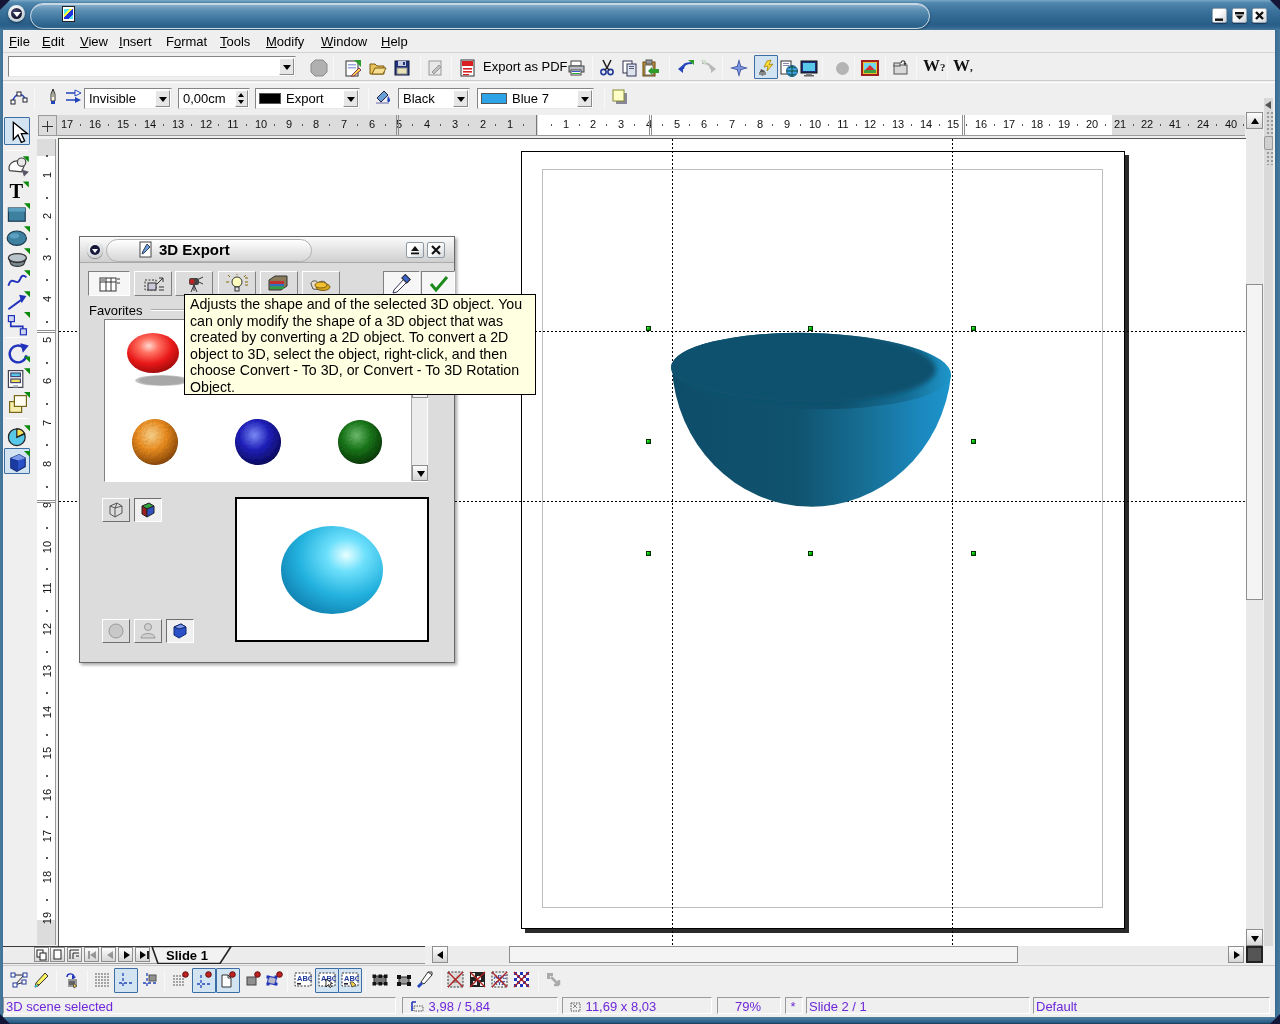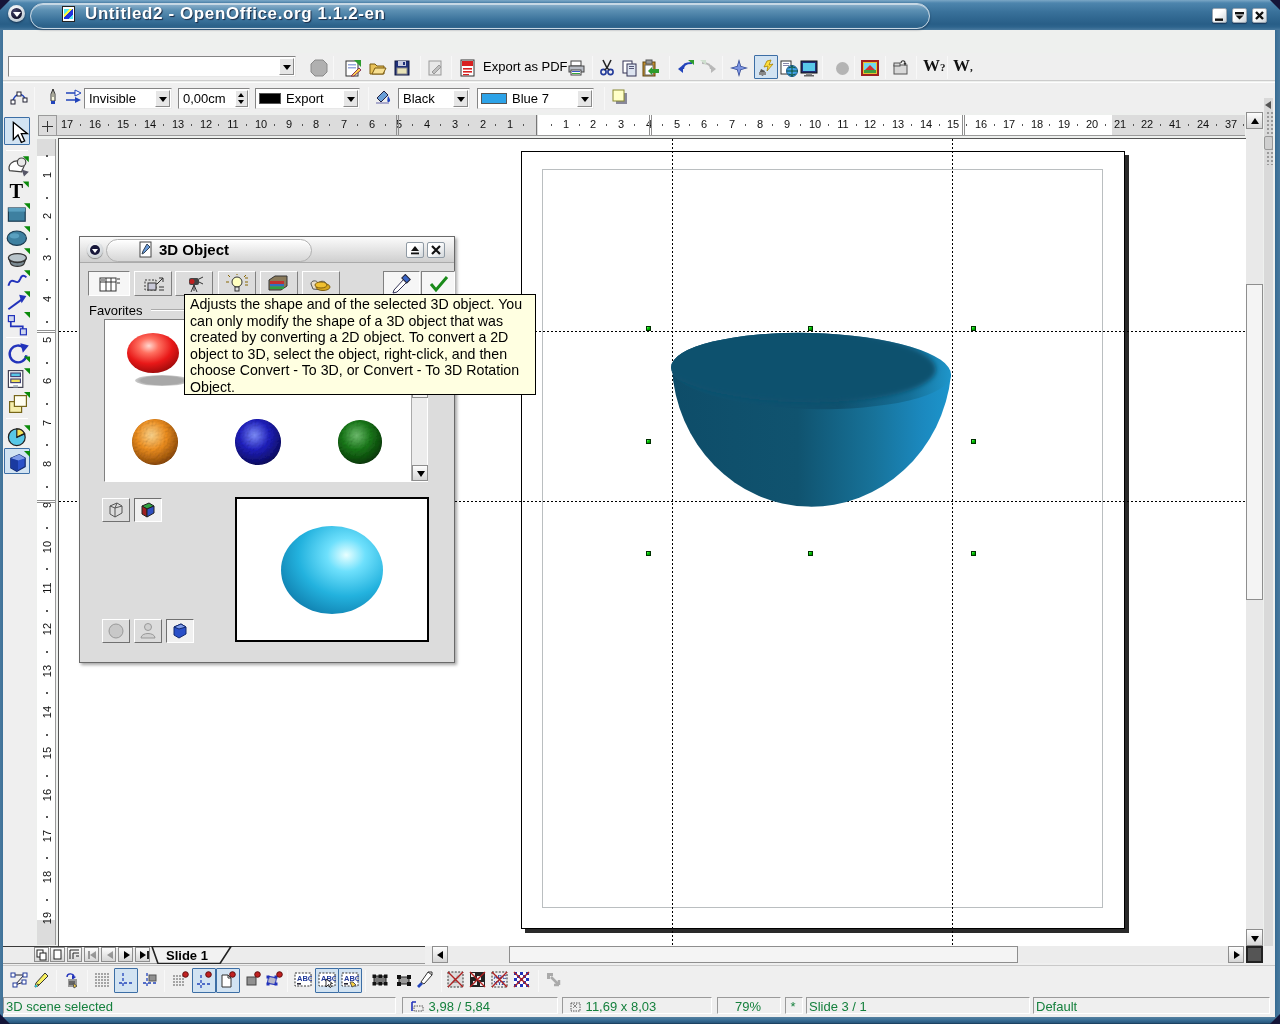--- a/index.html
+++ b/index.html
@@ -71,21 +71,21 @@
 .arrow-up { width:0; height:0; border-left:4px solid transparent; border-right:4px solid transparent; border-bottom:6px solid #000; position:absolute; }
 .arrow-dn { width:0; height:0; border-left:4px solid transparent; border-right:4px solid transparent; border-top:6px solid #000; position:absolute; }
 .arrow-lf { width:0; height:0; border-top:4px solid transparent; border-bottom:4px solid transparent; border-right:6px solid #000; position:absolute; }
 .arrow-rt { width:0; height:0; border-top:4px solid transparent; border-bottom:4px solid transparent; border-left:6px solid #000; position:absolute; }
 .thumb { position:absolute; background:#f4f4f4; border:1px solid #8e8e8e; }
 
 
 #tabbar { left:3px; top:946px; width:1272px; height:19px; background:#efefef; }
 #optbar { left:3px; top:965px; width:1272px; height:29px; background:#efefef; border-top:1px solid #c9c9c9; }
 #statusbar { left:3px; top:994px; width:1272px; height:23px; background:#efefef; }
-.spanel { position:absolute; top:3px; height:17px; border:1px solid #9a9a9a; border-bottom-color:#fff; border-right-color:#fff; font-size:13px; color:#15803d; padding:1px 4px 0 2px; }
+.spanel { position:absolute; top:3px; height:17px; border:1px solid #9a9a9a; border-bottom-color:#fff; border-right-color:#fff; font-size:13px; color:#6d28d9; padding:1px 4px 0 2px; }
 
 
 #dlg { left:79px; top:236px; width:376px; height:427px; background:#dcdcdc; border:1px solid #6a6a6a; box-shadow:2px 2px 3px rgba(0,0,0,.35); }
 #dlg-title { position:absolute; left:0; top:0; width:374px; height:26px; background:linear-gradient(to bottom,#fbfbfb,#cfcfcf); border-bottom:1px solid #aaa; }
 #dlg-tab { position:absolute; left:26px; top:2px; width:206px; height:23px; border-radius:12px; background:linear-gradient(to bottom,#ffffff,#d6d6d6); border:1px solid #b0b0b0; box-shadow:inset 0 1px 0 #fff; }
 #dlg-sysbtn { position:absolute; left:7px; top:5px; width:16px; height:16px; border-radius:50%; background:radial-gradient(circle at 40% 30%,#fff,#c2c8cd 90%); box-shadow:0 1px 1px rgba(0,0,0,.4); }
 #dlg-sysbtn .inner { position:absolute; left:3px; top:3px; width:10px; height:10px; border-radius:50%; background:#17173a; }
 #dlg-sysbtn .arr { position:absolute; left:4.5px; top:6.5px; width:0; height:0; border-left:3.5px solid transparent; border-right:3.5px solid transparent; border-top:4.5px solid #fff; }
 .dlgbtn { position:absolute; top:5px; width:18px; height:16px; background:linear-gradient(135deg,#fff 0 40%,#d2d7db); border:1px solid #8f9aa4; border-radius:2px; }
 .d3btn { position:absolute; top:34px; height:25px; background:#dcdcdc; border:1px solid #fff; border-bottom-color:#808080; border-right-color:#808080; }
@@ -106,21 +106,20 @@
   <div class="abs" id="corner-tl"></div>
   <div class="abs" id="corner-tr"></div>
   <div class="abs" id="titletab"></div>
   <div class="abs" id="sysbtn">
       <div class="inner"></div>
       <div class="arr"></div>
     </div>
   <div class="abs" id="titleicon">
       <i></i>
     </div>
-  <div class="abs" id="titletext">Untitled2 - OpenOffice.org 1.1.2-en</div>
   <div class="abs winbtn" id="btn-min">
       <svg width="13" height="13" style="position:absolute;left:0;top:0;" viewBox="0 0 13 13">
         <rect x="2" y="9.5" width="8" height="2.4" fill="#111"></rect>
       </svg>
     </div>
   <div class="abs winbtn" id="btn-max">
       <svg width="13" height="13" style="position:absolute;left:0;top:0;" viewBox="0 0 13 13">
         <rect x="2" y="3" width="9" height="2.4" fill="#111"></rect>
         <polygon points="2.5,6.5 10.5,6.5 6.5,10.5" fill="#111"></polygon>
       </svg>
@@ -129,20 +128,31 @@
       <svg width="13" height="13" style="position:absolute;left:0;top:0;" viewBox="0 0 13 13">
         <path d="M3 3 L10 10 M10 3 L3 10" stroke="#111" stroke-width="2.4"></path>
       </svg>
     </div>
   <div class="abs" id="borderL"></div>
   <div class="abs" id="borderR"></div>
   <div class="abs" id="borderB"></div>
   <div class="abs" style="left:0; top:1014px; width:10px; height:10px; background:#151538; clip-path:polygon(0 0,0 100%,100% 100%);"></div>
   <div class="abs" style="left:1270px; top:1014px; width:10px; height:10px; background:#151538; clip-path:polygon(100% 0,0 100%,100% 100%);"></div>
 
+  <div class="abs" id="menubar">
+    <span class="menu-item" style="left:6px;"><u>F</u>ile</span>
+    <span class="menu-item" style="left:39px;"><u>E</u>dit</span>
+    <span class="menu-item" style="left:77px;"><u>V</u>iew</span>
+    <span class="menu-item" style="left:116px;"><u>I</u>nsert</span>
+    <span class="menu-item" style="left:163px;">F<u>o</u>rmat</span>
+    <span class="menu-item" style="left:217px;"><u>T</u>ools</span>
+    <span class="menu-item" style="left:263px;"><u>M</u>odify</span>
+    <span class="menu-item" style="left:318px;"><u>W</u>indow</span>
+    <span class="menu-item" style="left:378px;"><u>H</u>elp</span>
+  </div>
   <div class="abs" id="toolbar1">
     <div class="combo" style="left:5px; top:3px; width:288px; height:21px;">
         <div class="drop">
           <div class="darr" style="left:3px; top:6px;"></div>
         </div>
       </div>
     <svg class="icon16" style="left:307px; top:6px;" viewBox="0 0 18 18">
         <polygon points="5,1 13,1 17,5 17,13 13,17 5,17 1,13 1,5" fill="#b0b0b0" stroke="#8a8a8a"></polygon>
       </svg>
     <div class="tsep" style="left:330px; top:3px; height:23px;"></div>
@@ -360,21 +370,21 @@
     <span class="rnum" style="left:908px; top:3px; width:14px; text-align:center; display:inline-block;">15</span>
     <span class="rnum" style="left:936px; top:3px; width:14px; text-align:center; display:inline-block;">16</span>
     <span class="rnum" style="left:964px; top:3px; width:14px; text-align:center; display:inline-block;">17</span>
     <span class="rnum" style="left:992px; top:3px; width:14px; text-align:center; display:inline-block;">18</span>
     <span class="rnum" style="left:1019px; top:3px; width:14px; text-align:center; display:inline-block;">19</span>
     <span class="rnum" style="left:1047px; top:3px; width:14px; text-align:center; display:inline-block;">20</span>
     <span class="rnum" style="left:1075px; top:3px; width:14px; text-align:center; display:inline-block;">21</span>
     <span class="rnum" style="left:1102px; top:3px; width:14px; text-align:center; display:inline-block;">22</span>
     <span class="rnum" style="left:1130px; top:3px; width:14px; text-align:center; display:inline-block;">41</span>
     <span class="rnum" style="left:1158px; top:3px; width:14px; text-align:center; display:inline-block;">24</span>
-    <span class="rnum" style="left:1186px; top:3px; width:14px; text-align:center; display:inline-block;">37</span>
+    <span class="rnum" style="left:1186px; top:3px; width:14px; text-align:center; display:inline-block;">40</span>
     <i style="position:absolute; left:42px; top:9px; width:1px; height:2px; background:#555;"></i>
     <i style="position:absolute; left:70px; top:9px; width:1px; height:2px; background:#555;"></i>
     <i style="position:absolute; left:97px; top:9px; width:1px; height:2px; background:#555;"></i>
     <i style="position:absolute; left:125px; top:9px; width:1px; height:2px; background:#555;"></i>
     <i style="position:absolute; left:153px; top:9px; width:1px; height:2px; background:#555;"></i>
     <i style="position:absolute; left:180px; top:9px; width:1px; height:2px; background:#555;"></i>
     <i style="position:absolute; left:208px; top:9px; width:1px; height:2px; background:#555;"></i>
     <i style="position:absolute; left:236px; top:9px; width:1px; height:2px; background:#555;"></i>
     <i style="position:absolute; left:264px; top:9px; width:1px; height:2px; background:#555;"></i>
     <i style="position:absolute; left:291px; top:9px; width:1px; height:2px; background:#555;"></i>
@@ -853,36 +863,36 @@
     <div class="spanel" style="left:399px; width:156px; padding-left:7px;"><svg width="15" height="13" style="vertical-align:-2px;" viewBox="0 0 15 13">
           <path d="M2 2 v9 M2 2 h4" stroke="#2233bb" stroke-width="1.6"></path>
           <rect x="4" y="6" width="9" height="5" fill="none" stroke="#555" stroke-dasharray="1.5 1"></rect>
         </svg> 3,98 / 5,84</div>
     <div class="spanel" style="left:559px; width:150px; padding-left:4px;"><svg width="15" height="13" style="vertical-align:-2px;" viewBox="0 0 15 13">
           <rect x="4" y="3" width="9" height="8" fill="none" stroke="#555" stroke-dasharray="1.5 1"></rect>
           <path d="M6 8 L10 4 M10 8 L6 4" stroke="#888" stroke-width="1"></path>
         </svg> 11,69 x 8,03</div>
     <div class="spanel" style="left:714px; width:64px; text-align:center;">79%</div>
     <div class="spanel" style="left:782px; width:18px; text-align:center;">*</div>
-    <div class="spanel" style="left:803px; width:224px;">Slide 3 / 1</div>
+    <div class="spanel" style="left:803px; width:224px;">Slide 2 / 1</div>
     <div class="spanel" style="left:1030px; width:237px;">Default</div>
   </div>
 
   <div class="abs" id="dlg">
     <div id="dlg-title"></div>
     <div id="dlg-tab"></div>
     <div id="dlg-sysbtn">
         <div class="inner"></div>
         <div class="arr"></div>
       </div>
     <svg style="position:absolute; left:59px; top:4px;" width="14" height="18" viewBox="0 0 14 18">
         <rect x="1" y="1" width="11" height="15" fill="#fff" stroke="#444"></rect>
         <polygon points="8,3 11,6 5,12 3,13 4,10" fill="#6a9ad8" stroke="#345"></polygon>
       </svg>
-    <span style="position:absolute; left:79px; top:4px; font-size:15px; font-weight:bold; color:#000;">3D Object</span>
+    <span style="position:absolute; left:79px; top:4px; font-size:15px; font-weight:bold; color:#000;">3D Export</span>
     <div class="dlgbtn" style="left:326px;">
         <svg width="16" height="14" viewBox="0 0 16 14" style="position:absolute;left:0;top:0;">
           <polygon points="8,3 12,8 4,8" fill="#111"></polygon>
           <rect x="4" y="9.5" width="8" height="1.8" fill="#111"></rect>
         </svg>
       </div>
     <div class="dlgbtn" style="left:347px;">
         <svg width="16" height="14" viewBox="0 0 16 14" style="position:absolute;left:0;top:0;">
           <path d="M4 3 L12 11 M12 3 L4 11" stroke="#111" stroke-width="2.2"></path>
         </svg>

